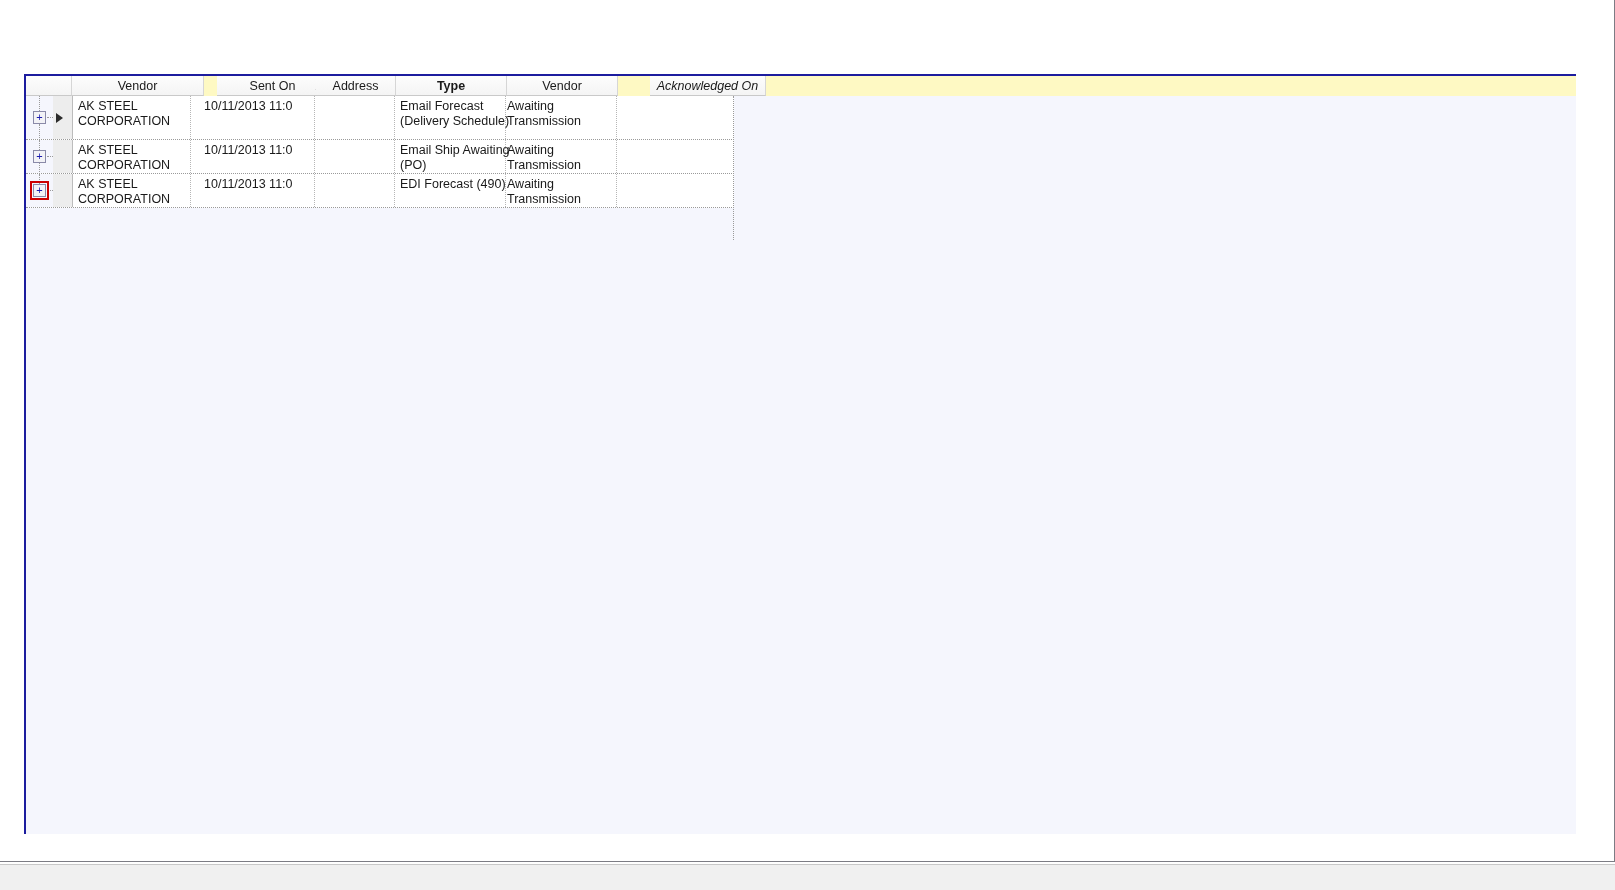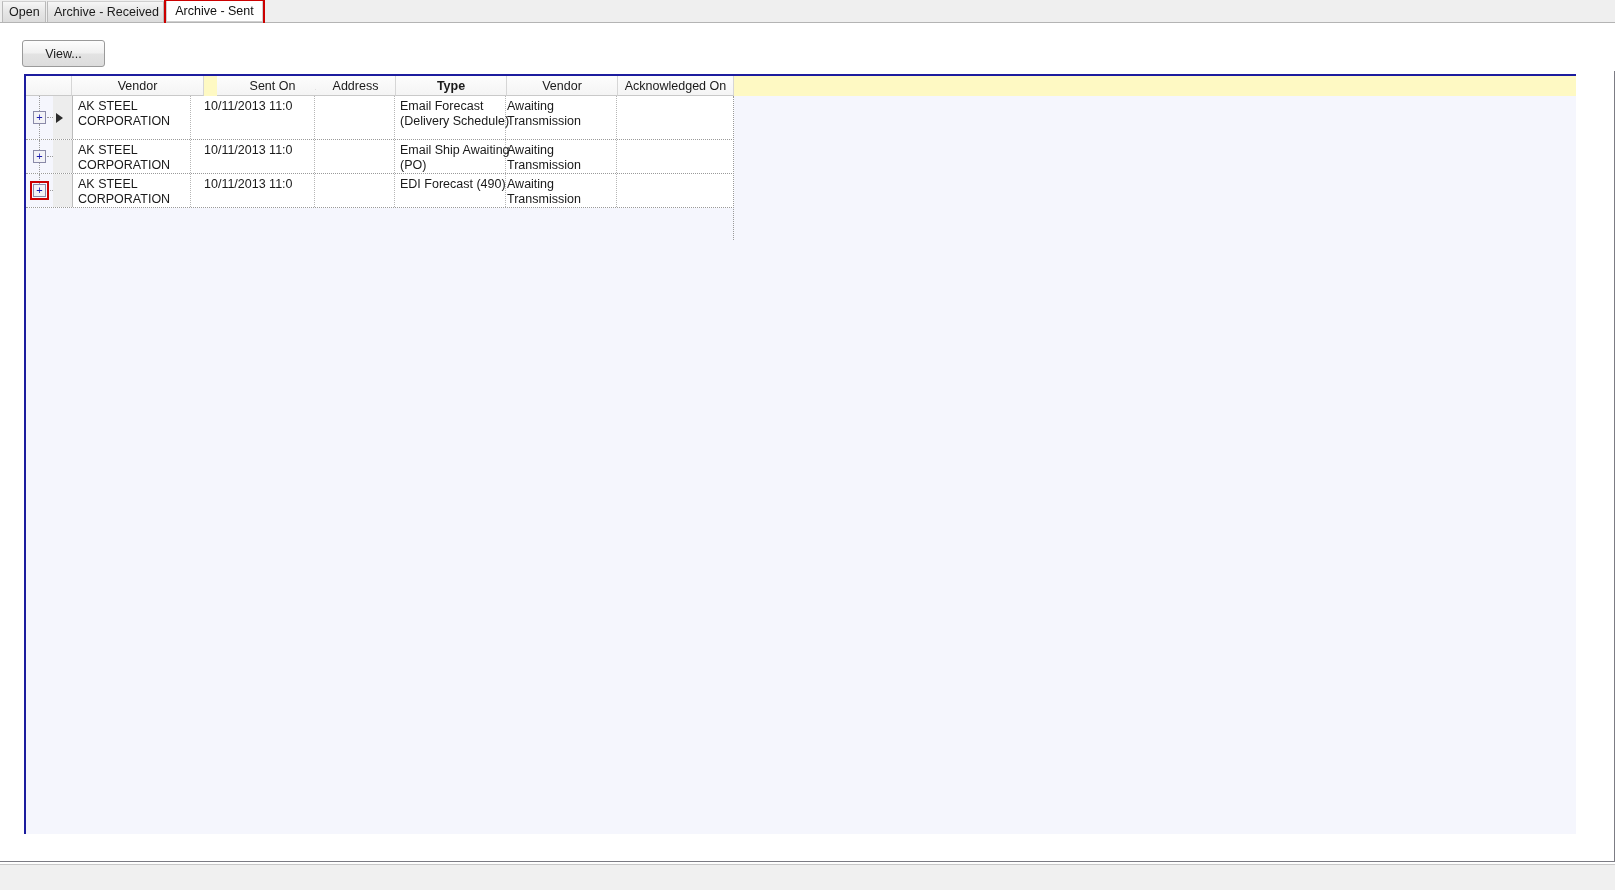--- a/index.html
+++ b/index.html
@@ -276,30 +276,21 @@
     border-left: 1px dotted #9a9a9a;
   }
 </style>
 </head>
 <body>
 
 <div id="app">
 
   <div class="window-frame">
 
-    <div class="tabbar">
-      <div class="tab tab-open">Open</div>
-      <div class="tab tab-recv">Archive - Received</div>
-      <div class="tab tab-sent">Archive - Sent</div>
-      <div class="tab-sent-ring"></div>
-    </div>
-
-    <div class="toolbar">
-      <button class="btn-view">View...</button>
-    </div>
+
 
     <div class="grid-panel">
 
       <div class="grid-head">
         <div class="hcell indent" style="left:0px;width:46px;"></div>
 
         <div class="hcell" style="left:46px;width:132px;">Vendor</div>
 
         <div class="hcell" style="left:191px;width:112px;">
           <span>Sent On</span>
@@ -309,21 +300,21 @@
             </svg>
           </span>
         </div>
 
         <div class="hcell" style="left:290px;width:80px;">Address</div>
 
         <div class="hcell" style="left:370px;width:111px;font-weight:bold;">Type</div>
 
         <div class="hcell" style="left:481px;width:111px;">Vendor</div>
 
-        <div class="hcell" style="left:592px;width:116px;">Acknowledged On</div>
+        <div class="hcell" style="left:624px;width:116px;font-style:italic;">Acknowledged On</div>
       </div>
 
       <div class="grid-body">
 
         <div class="grow r1">
           <div class="rowbg"></div>
           <div class="gutter">
             <div class="tree-line" style="top:0;height:15px;"></div>
             <div class="tree-line" style="top:28px;height:16px;"></div>
             <div class="tree-tick" style="left:21px;top:21px;"></div>

